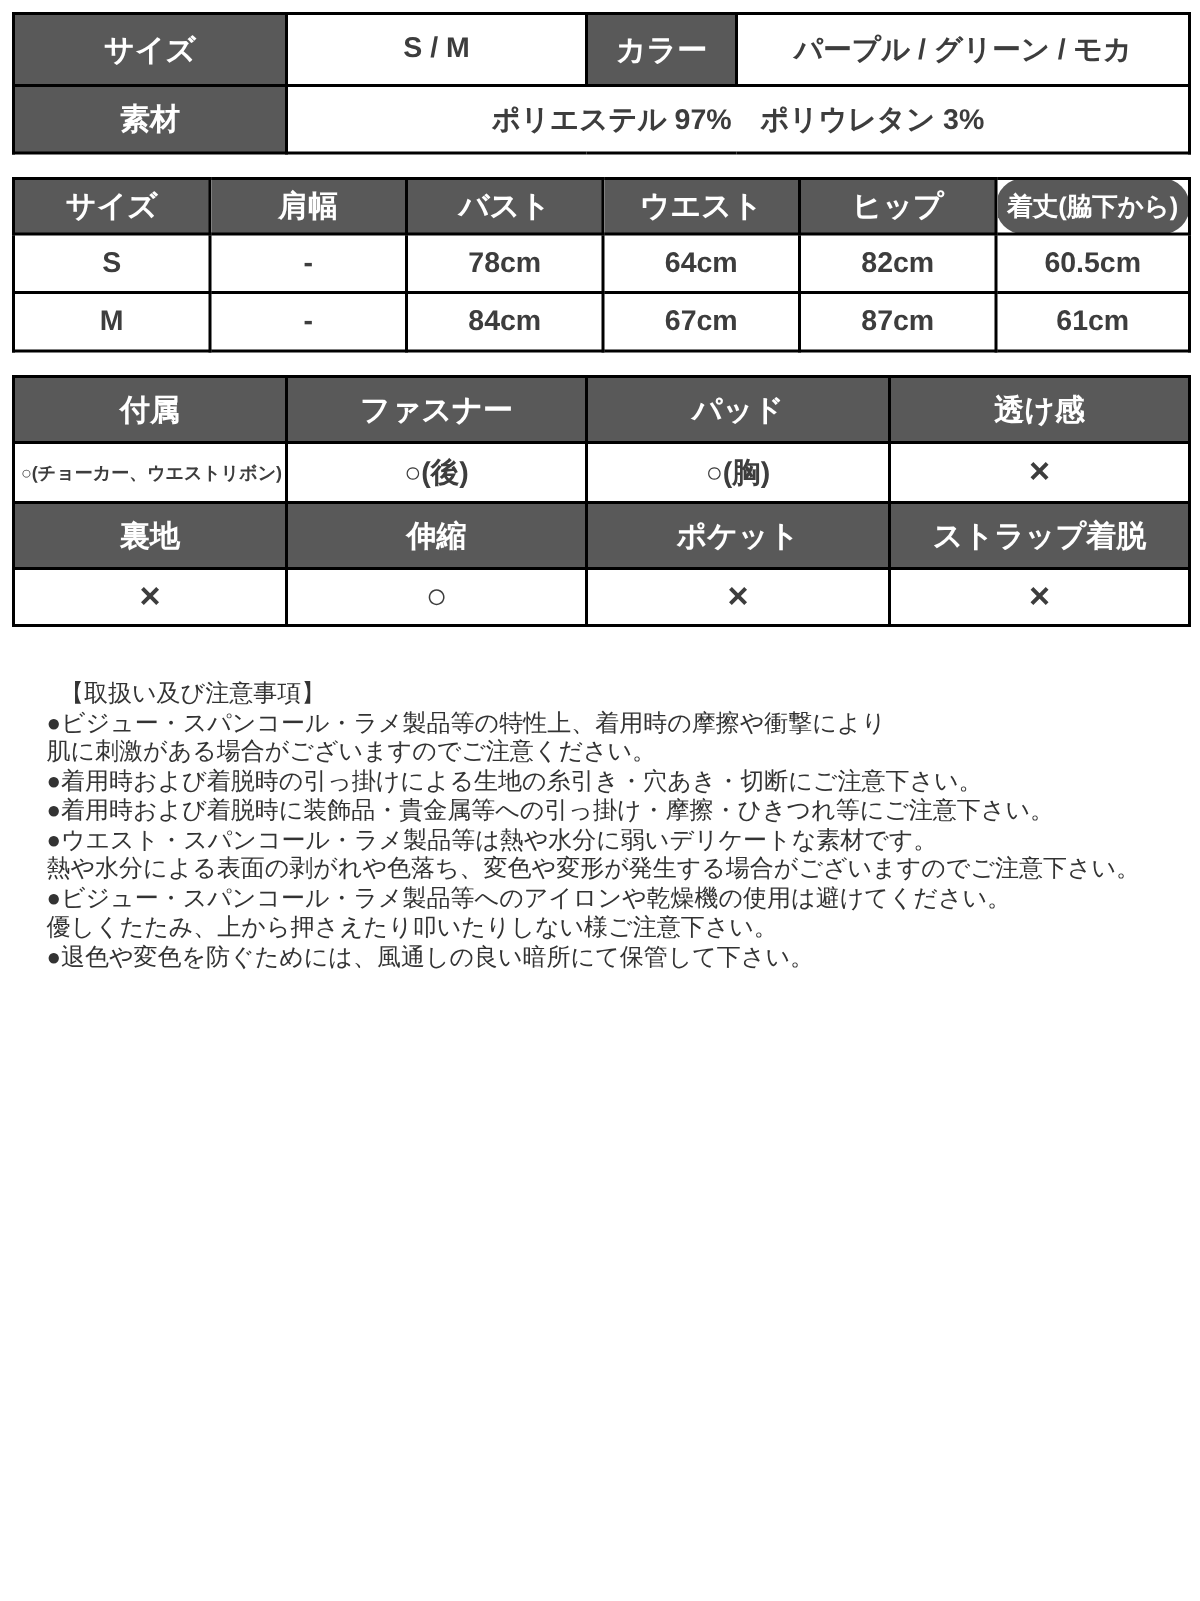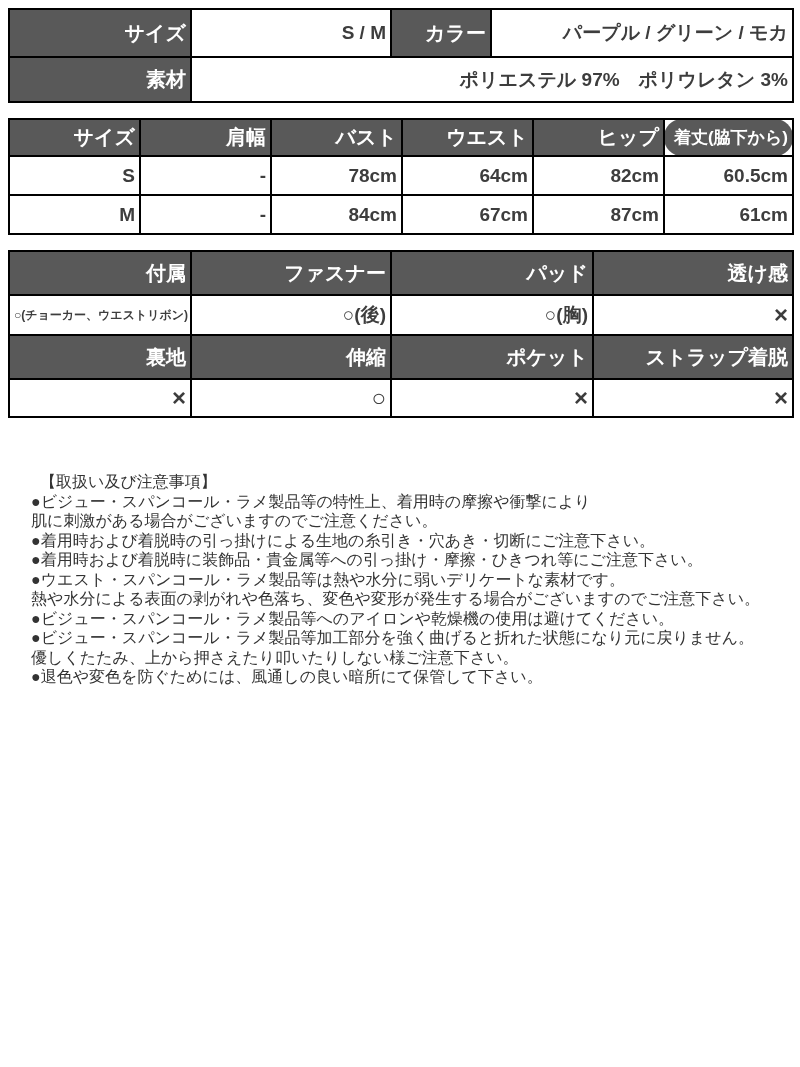--- a/index.html
+++ b/index.html
@@ -15,21 +15,21 @@
     background: #ffffff;
     overflow: hidden;
   }
   table {
     border-collapse: collapse;
     table-layout: fixed;
     margin-left: 8px;
   }
   td {
     border: 2px solid #000000;
-    text-align: right;
+    text-align: center;
     vertical-align: middle;
     padding: 4px;
     overflow: hidden;
     white-space: nowrap;
   }
   .hd {
     background: #595959;
     color: #ffffff;
     font-weight: bold;
     font-size: 20px;
@@ -40,21 +40,21 @@
     color: #3d3d3d;
     font-size: 19px;
     font-weight: bold;
   }
   .val-small { font-size: 12px; letter-spacing: 0; }
   .sym { font-size: 24px; }
   #spec-table { margin-top: 8px; width: 784px; }
   #measurements-table { margin-top: 15px; width: 784px; }
   #features-table { margin-top: 15px; width: 784px; }
   .notes {
-    margin-top: 54px;
+    margin-top: 35px;
     padding-left: 31px;
     padding-right: 20px;
     color: #333333;
     font-size: 16px;
     line-height: 19.5px;
   }
   .notes-title { padding-left: 9px; }
   .note-line { white-space: nowrap; }
 </style>
 </head>
@@ -157,18 +157,17 @@
 
   <div class="notes">
     <div class="note-line notes-title">【取扱い及び注意事項】</div>
     <div class="note-line">●ビジュー・スパンコール・ラメ製品等の特性上、着用時の摩擦や衝撃により</div>
     <div class="note-line">肌に刺激がある場合がございますのでご注意ください。</div>
     <div class="note-line">●着用時および着脱時の引っ掛けによる生地の糸引き・穴あき・切断にご注意下さい。</div>
     <div class="note-line">●着用時および着脱時に装飾品・貴金属等への引っ掛け・摩擦・ひきつれ等にご注意下さい。</div>
     <div class="note-line">●ウエスト・スパンコール・ラメ製品等は熱や水分に弱いデリケートな素材です。</div>
     <div class="note-line">熱や水分による表面の剥がれや色落ち、変色や変形が発生する場合がございますのでご注意下さい。</div>
     <div class="note-line">●ビジュー・スパンコール・ラメ製品等へのアイロンや乾燥機の使用は避けてください。</div>
-    <div class="note-line">●ビジュー・スパンコール・ラメ製品等加工部分を強く曲げると折れた状態になり元に戻りません。</div>
     <div class="note-line">優しくたたみ、上から押さえたり叩いたりしない様ご注意下さい。</div>
     <div class="note-line">●退色や変色を防ぐためには、風通しの良い暗所にて保管して下さい。</div>
   </div>
 
 </div>
 
 </body></html>

